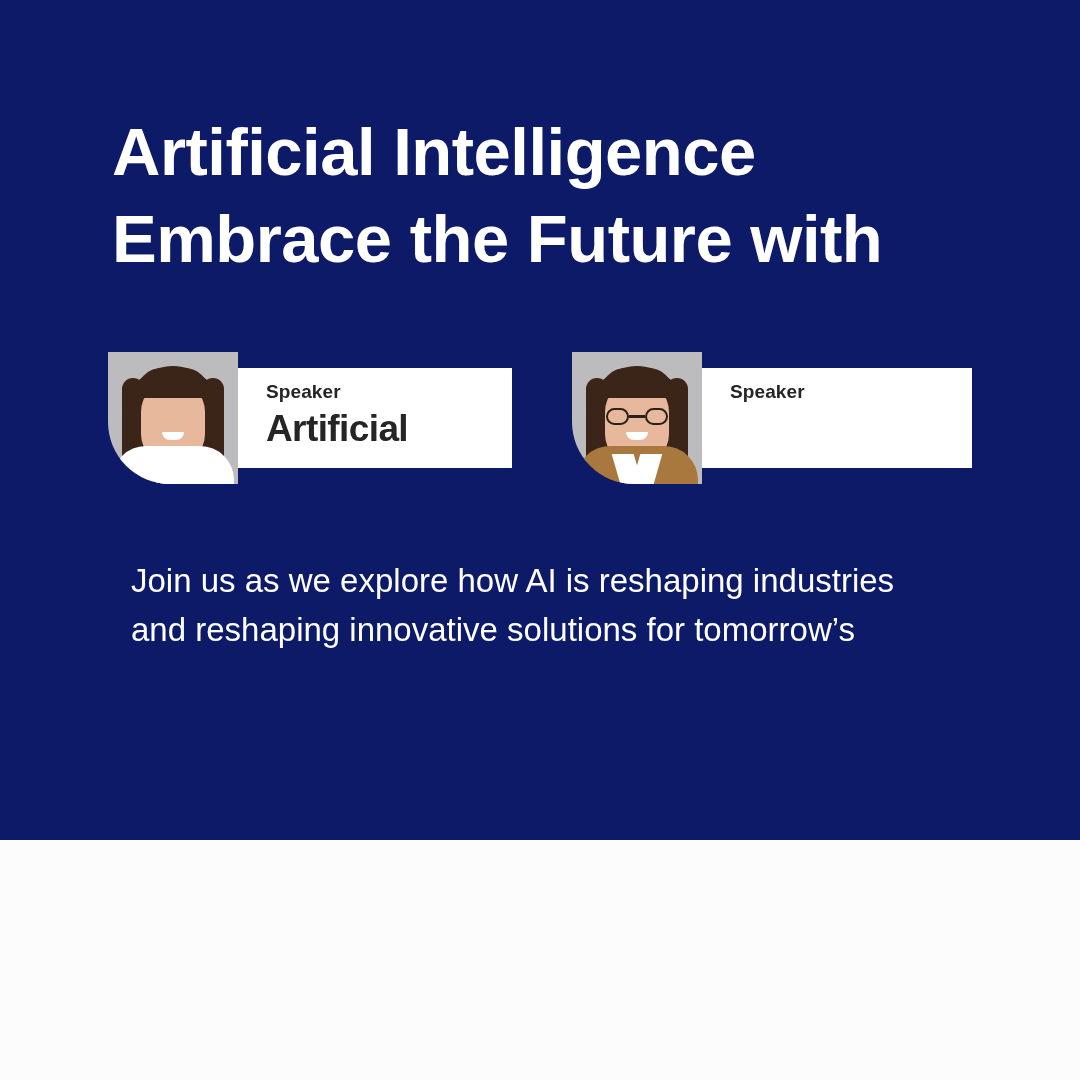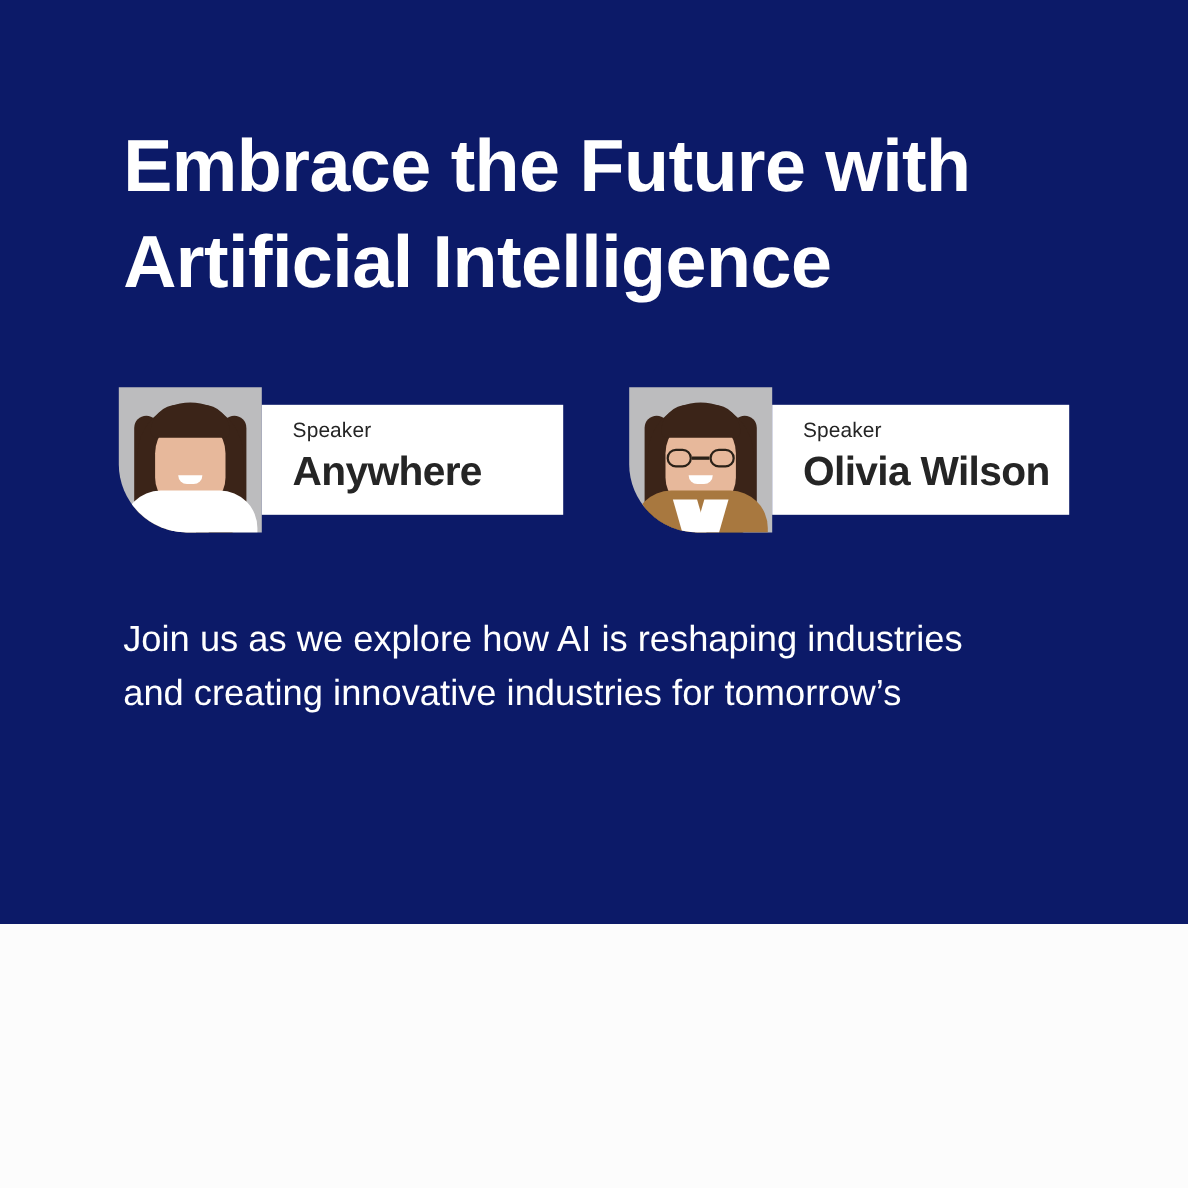--- a/index.html
+++ b/index.html
@@ -40,21 +40,21 @@
     overflow:hidden;
   }
   .speaker-plate {
     position:absolute; top:16px; left:130px; right:0; height:100px;
     background:#FFFFFF;
     padding:14px 0 0 28px;
   }
   .speaker-role {
     color:#252525;
     font-size:19px;
-    font-weight:400;
+    font-weight:700;
     letter-spacing:0.1px;
     line-height:1;
   }
   .speaker-name {
     color:#252525;
     font-size:37px;
     font-weight:bold;
     letter-spacing:-0.6px;
     line-height:1.15;
     margin-top:7px;
@@ -115,55 +115,55 @@
   }
 
   
   #body-copy {
     position:absolute; left:112px; top:556px; width:880px;
     color:#FFFFFF;
     font-size:33px;
     font-weight:500;
     line-height:49px;
   }
-  #body-copy .bc-line { display:block; white-space:nowrap; }
+  #body-copy .bc-line { display:block; white-space:nowrap;margin-left:19px; }
 
   
   #footer {
     position:absolute; left:0; top:840px; width:1080px; height:240px;
     background:#FCFCFC;
   }
 </style>
 </head>
 <body>
 
 <div id="hero" style="background: rgb(12, 26, 104);">
 
   <h1 id="headline">
+    <span class="hl-line">Artificial Intelligence</span>
     <span class="hl-line">Embrace the Future with</span>
-    <span class="hl-line">Artificial Intelligence</span>
   </h1>
 
   <div class="speaker-card" id="speaker-card-0">
     <div class="speaker-photo" style="background: rgb(188, 188, 190);">
       <div class="portrait">
         <div class="p-side-l"></div>
         <div class="p-side-r"></div>
         <div class="p-hair"></div>
         <div class="p-face"></div>
         <div class="p-hair-front"></div>
         <div class="p-smile"></div>
         <div class="p-shoulder"></div>
         <div class="p-collar-l"></div>
         <div class="p-collar-r"></div>
       </div>
     </div>
     <div class="speaker-plate">
       <div class="speaker-role">Speaker</div>
-      <div class="speaker-name">Anywhere</div>
+      <div class="speaker-name">Artificial</div>
     </div>
   </div>
 
   <div class="speaker-card" id="speaker-card-1">
     <div class="speaker-photo" style="background: rgb(188, 188, 190);">
       <div class="portrait">
         <div class="p-side-l"></div>
         <div class="p-side-r"></div>
         <div class="p-hair"></div>
         <div class="p-face"></div>
@@ -174,27 +174,26 @@
             <span class="lens r"></span>
         </div>
         <div class="p-smile"></div>
         <div class="p-shoulder tan"></div>
         <div class="p-collar-l"></div>
         <div class="p-collar-r"></div>
       </div>
     </div>
     <div class="speaker-plate">
       <div class="speaker-role">Speaker</div>
-      <div class="speaker-name">Olivia Wilson</div>
     </div>
   </div>
 
   <p id="body-copy">
     <span class="bc-line">Join us as we explore how AI is reshaping industries</span>
-    <span class="bc-line">and creating innovative industries for tomorrow’s</span>
+    <span class="bc-line">and reshaping innovative solutions for tomorrow’s</span>
   </p>
 
 </div>
 
 <div id="footer" style="background: rgb(252, 252, 252);">
 
   
 
   
 

